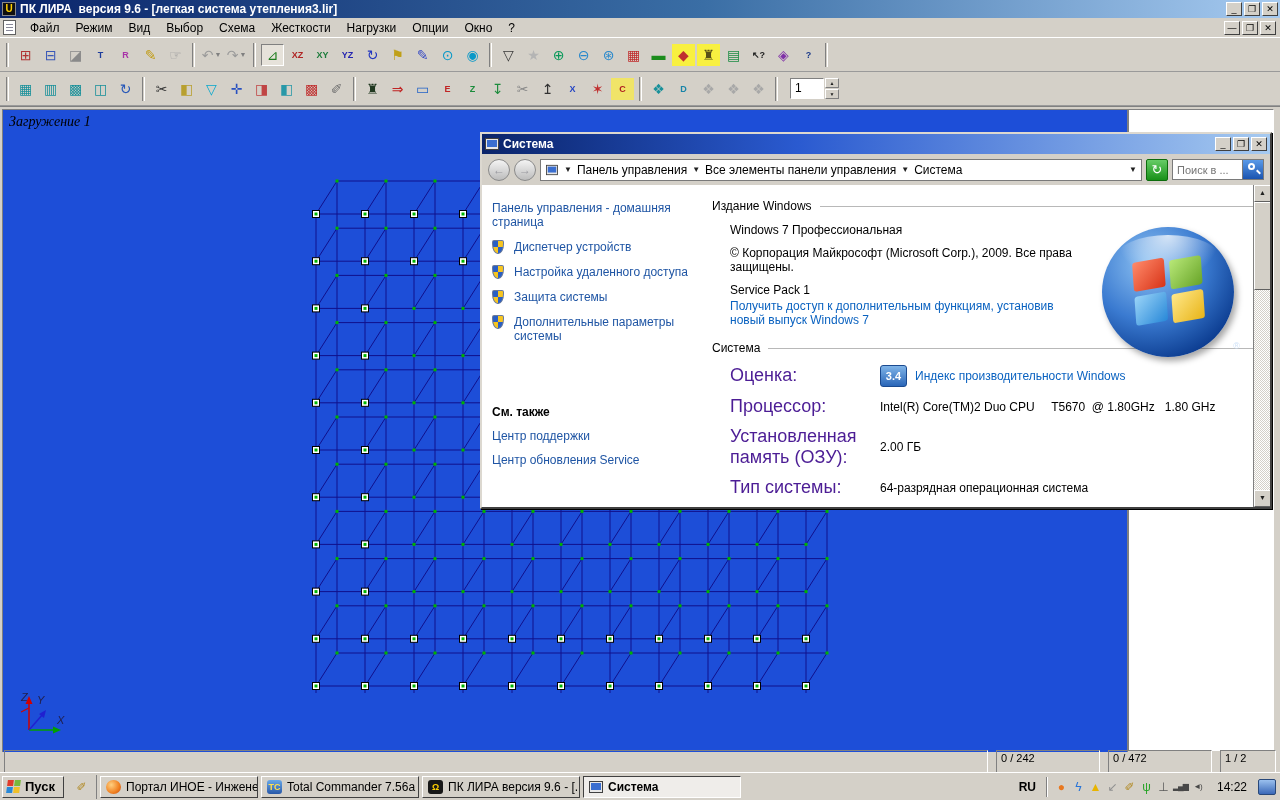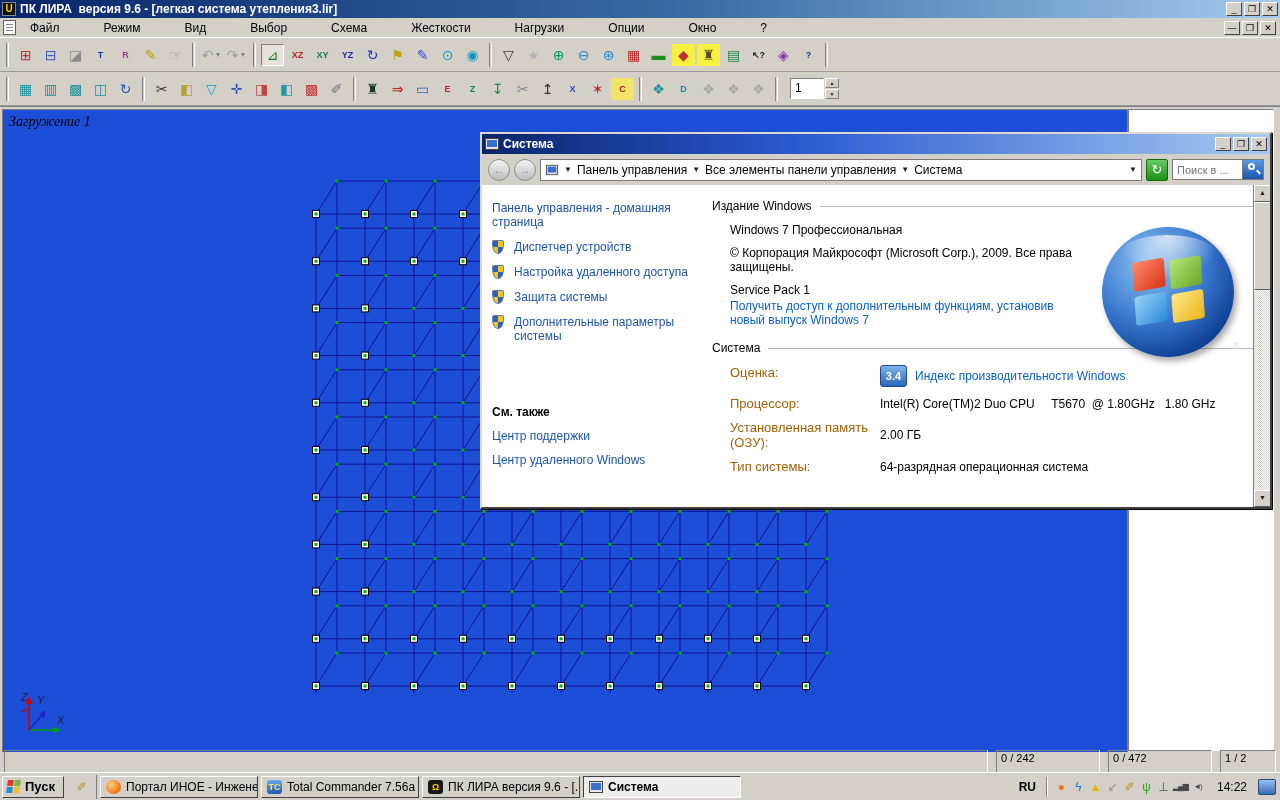--- a/index.html
+++ b/index.html
@@ -92,21 +92,21 @@
 
   .sys-main { flex:1; position:relative; padding:14px 4px 0 8px; }
   .section-header { display:flex; align-items:center; color:#000; font-size:12px; }
   .section-header .hr { flex:1; height:1px; background:#b8b8b8; margin-left:8px; margin-right:8px; }
   .edition-body { margin:10px 0 0 18px; width:350px; }
   .edition-body p { margin-bottom:9px; color:#000; font-size:12px; }
   .blue-link { color:#0a62c0; font-size:12px; cursor:pointer; }
   .edition-link { display:block; margin:2px 0 0 0; width:350px; }
   .sys-info { margin:10px 0 0 18px; }
   .info-row { display:flex; margin-bottom:9px; }
-  .info-label { width:150px; color:#a16207; font-size:13px; flex-shrink:0; }
+  .info-label { width:150px; color:#4c1d95; font-size:18px; flex-shrink:0; }
   .info-value { color:#000; font-size:12px; white-space:pre-wrap; display:flex; align-items:center; gap:8px; }
   .wei-badge { width:27px; height:22px; background:linear-gradient(#7fb4e8,#2a66b8); border:1px solid #1a4a90;
     border-radius:3px; color:#fff; font-weight:bold; font-size:11px; text-align:center; line-height:20px; flex-shrink:0; }
 
   .win-orb { position:absolute; right:36px; top:42px; width:132px; height:130px; border-radius:50%;
     background:radial-gradient(circle at 35% 28%, #8ec2f2, #3a7ad0 45%, #0d3e92 78%, #082a66);
     box-shadow:3px 4px 6px rgba(0,0,0,.35); }
   .win-orb::before { content:""; position:absolute; left:14px; top:8px; width:104px; height:46px;
     background:radial-gradient(ellipse at 50% 0, rgba(255,255,255,.75), rgba(255,255,255,0) 70%); border-radius:50%; }
   .orb-flag { position:absolute; left:32px; top:32px; width:68px; height:62px; transform:rotate(-4deg); 
@@ -162,21 +162,21 @@
     <span class="title-text">ПК ЛИРА  версия 9.6 - [легкая система утепления3.lir]</span>
     <div class="winbtns" id="lira-winbtns">
         <div class="winbtn">_</div>
         <div class="winbtn">❐</div>
         <div class="winbtn">✕</div>
       </div>
   </div>
 
   <div class="menubar">
     <div class="doc-icon"></div>
-    <div id="menu-items" style="display:flex;gap:28px;">
+    <div id="menu-items" style="display:flex;">
         <div class="menu-item">Файл</div>
         <div class="menu-item">Режим</div>
         <div class="menu-item">Вид</div>
         <div class="menu-item">Выбор</div>
         <div class="menu-item">Схема</div>
         <div class="menu-item">Жесткости</div>
         <div class="menu-item">Нагрузки</div>
         <div class="menu-item">Опции</div>
         <div class="menu-item">Окно</div>
         <div class="menu-item">?</div>
@@ -930,21 +930,21 @@
       <div class="side-link" style="margin-top:16px;">Панель управления - домашняя страница</div>
       <div id="sidebar-items">
           <div class="side-item"><span class="shield-icon"></span><span>Диспетчер устройств</span></div>
           <div class="side-item"><span class="shield-icon"></span><span>Настройка удаленного доступа</span></div>
           <div class="side-item"><span class="shield-icon"></span><span>Защита системы</span></div>
           <div class="side-item"><span class="shield-icon"></span><span>Дополнительные параметры системы</span></div>
         </div>
       <div class="see-also">См. также</div>
       <div id="see-links">
           <div class="side-link">Центр поддержки</div>
-          <div class="side-link">Центр удаленного Windows</div>
+          <div class="side-link">Центр обновления Service</div>
         </div>
     </div>
 
     <div class="sys-main">
       <div class="section-header">
         <span>Издание Windows</span>
           <span class="hr"></span>
       </div>
       <div class="edition-body">
         <p>Windows 7 Профессиональная</p>

